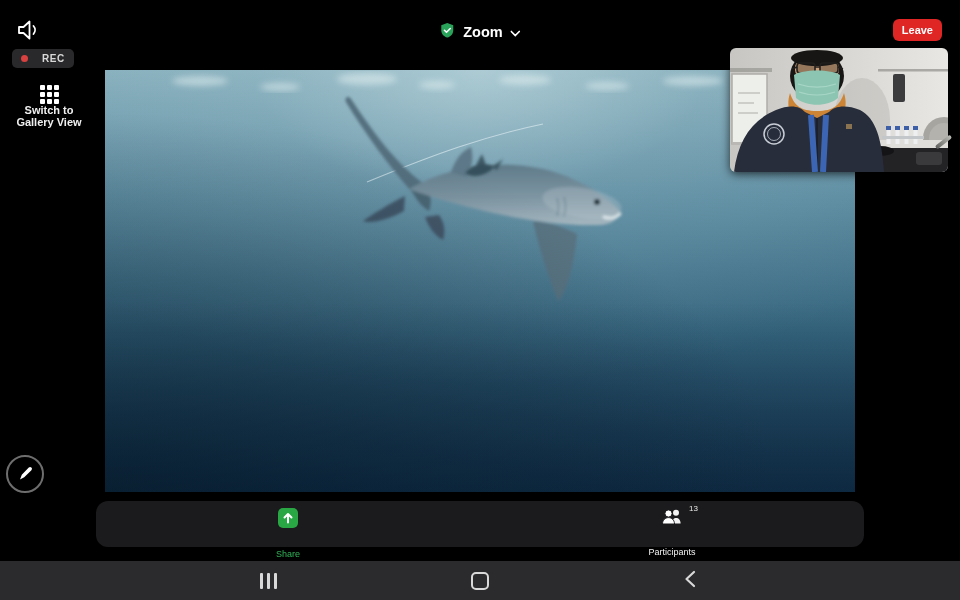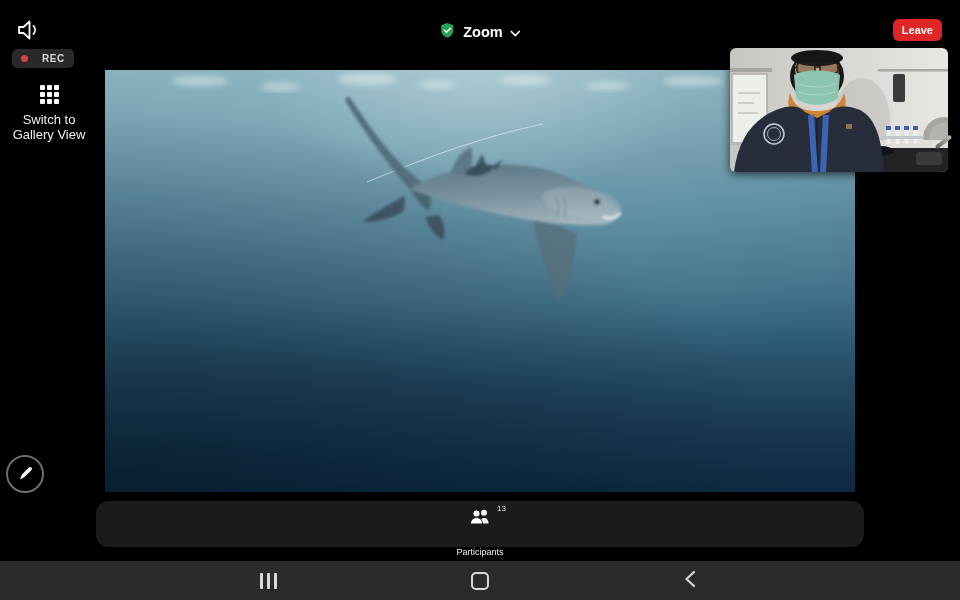--- a/index.html
+++ b/index.html
@@ -10,21 +10,21 @@
   .abs{position:absolute;}
 
   
   .speaker-btn{left:12px;top:16px;width:30px;height:30px;display:flex;align-items:center;justify-content:center;background:none;border:none;cursor:pointer;}
   .rec-badge{left:12px;top:49px;display:flex;align-items:center;gap:5px;background:#29292b;border-radius:5px;padding:4px 9px;}
   .rec-dot{width:7px;height:7px;border-radius:50%;background:#d94040;}
   .rec-text{font-size:10px;font-weight:bold;color:#d8d8d8;letter-spacing:.5px;padding-left:9px;}
   .gallery-btn{left:0;top:84px;width:98px;display:flex;flex-direction:column;align-items:center;background:none;border:none;cursor:pointer;}
   .grid-icon{display:grid;grid-template-columns:repeat(3,5px);grid-template-rows:repeat(3,5px);gap:2px;}
   .grid-icon span{background:#fff;border-radius:1px;}
-  .gallery-label{margin-top:8px;font-size:13px;color:#f0f0f0;}
+  .gallery-label{font-size:11px;color:#f0f0f0;font-weight:bold;}
   .title-pill{top:21px;left:50%;transform:translateX(-50%);display:flex;align-items:center;gap:8px;background:none;border:none;cursor:pointer;}
   .title-text{font-size:14.5px;font-weight:600;color:#fff;}
   .leave-btn{right:18px;top:19px;background:#e02525;color:#fff;font-size:11px;font-weight:bold;border:none;border-radius:6px;padding:5px 9px;cursor:pointer;font-family:"Liberation Sans",sans-serif;}
 
   
   .main-video{left:105px;top:70px;width:750px;height:422px;}
 
   
   .pip{left:730px;top:48px;width:218px;height:124px;border-radius:6px;overflow:hidden;box-shadow:0 2px 10px rgba(0,0,0,.7);z-index:4;cursor:pointer;}
   .stylus-mark{left:934px;top:140px;width:19px;height:4px;border-radius:2px;background:linear-gradient(90deg,#5f5f5d,#bdbdb8);transform:rotate(-38deg);z-index:5;}
@@ -246,20 +246,30 @@
     <svg width="17" height="17" viewBox="0 0 17 17">
       <path d="M3,15.5 L4.8,10.8 L11.8,3.6 a1.8,1.8 0 0 1 2.6,2.6 L7.2,13.2 Z" fill="#fff"></path>
     </svg>
   </span>
 </button>
 
 <div class="abs toolbar">
 
 
 
+  <button class="tool">
+    <span class="tool-iconwrap">
+      <span class="share-chip">
+        <svg width="14" height="14" viewBox="0 0 14 14">
+          <path d="M7,11.5 V3.5 M3.5,6.5 L7,3 L10.5,6.5" stroke="#fff" stroke-width="2" fill="none" stroke-linecap="round" stroke-linejoin="round"></path>
+        </svg>
+      </span>
+    </span>
+    <span class="tool-label green">Share</span>
+  </button>
 
   <button class="tool">
     <span class="tool-iconwrap">
       <svg width="22" height="18" viewBox="0 0 22 18">
         <circle cx="15" cy="4.8" r="3" fill="#fff" opacity="0.95"></circle>
         <path d="M10.8,15.5 c0,-3.6 2,-5.6 4.4,-5.6 s4.4,2 4.4,5.6 z" fill="#fff" opacity="0.95"></path>
         <circle cx="7.5" cy="5.5" r="3.6" fill="#fff" stroke="#1b1b1d" stroke-width="1"></circle>
         <path d="M1.5,16 c0,-4 2.8,-6.4 6,-6.4 s6,2.4 6,6.4 z" fill="#fff" stroke="#1b1b1d" stroke-width="1"></path>
       </svg>
       <span class="pbadge">13</span>

